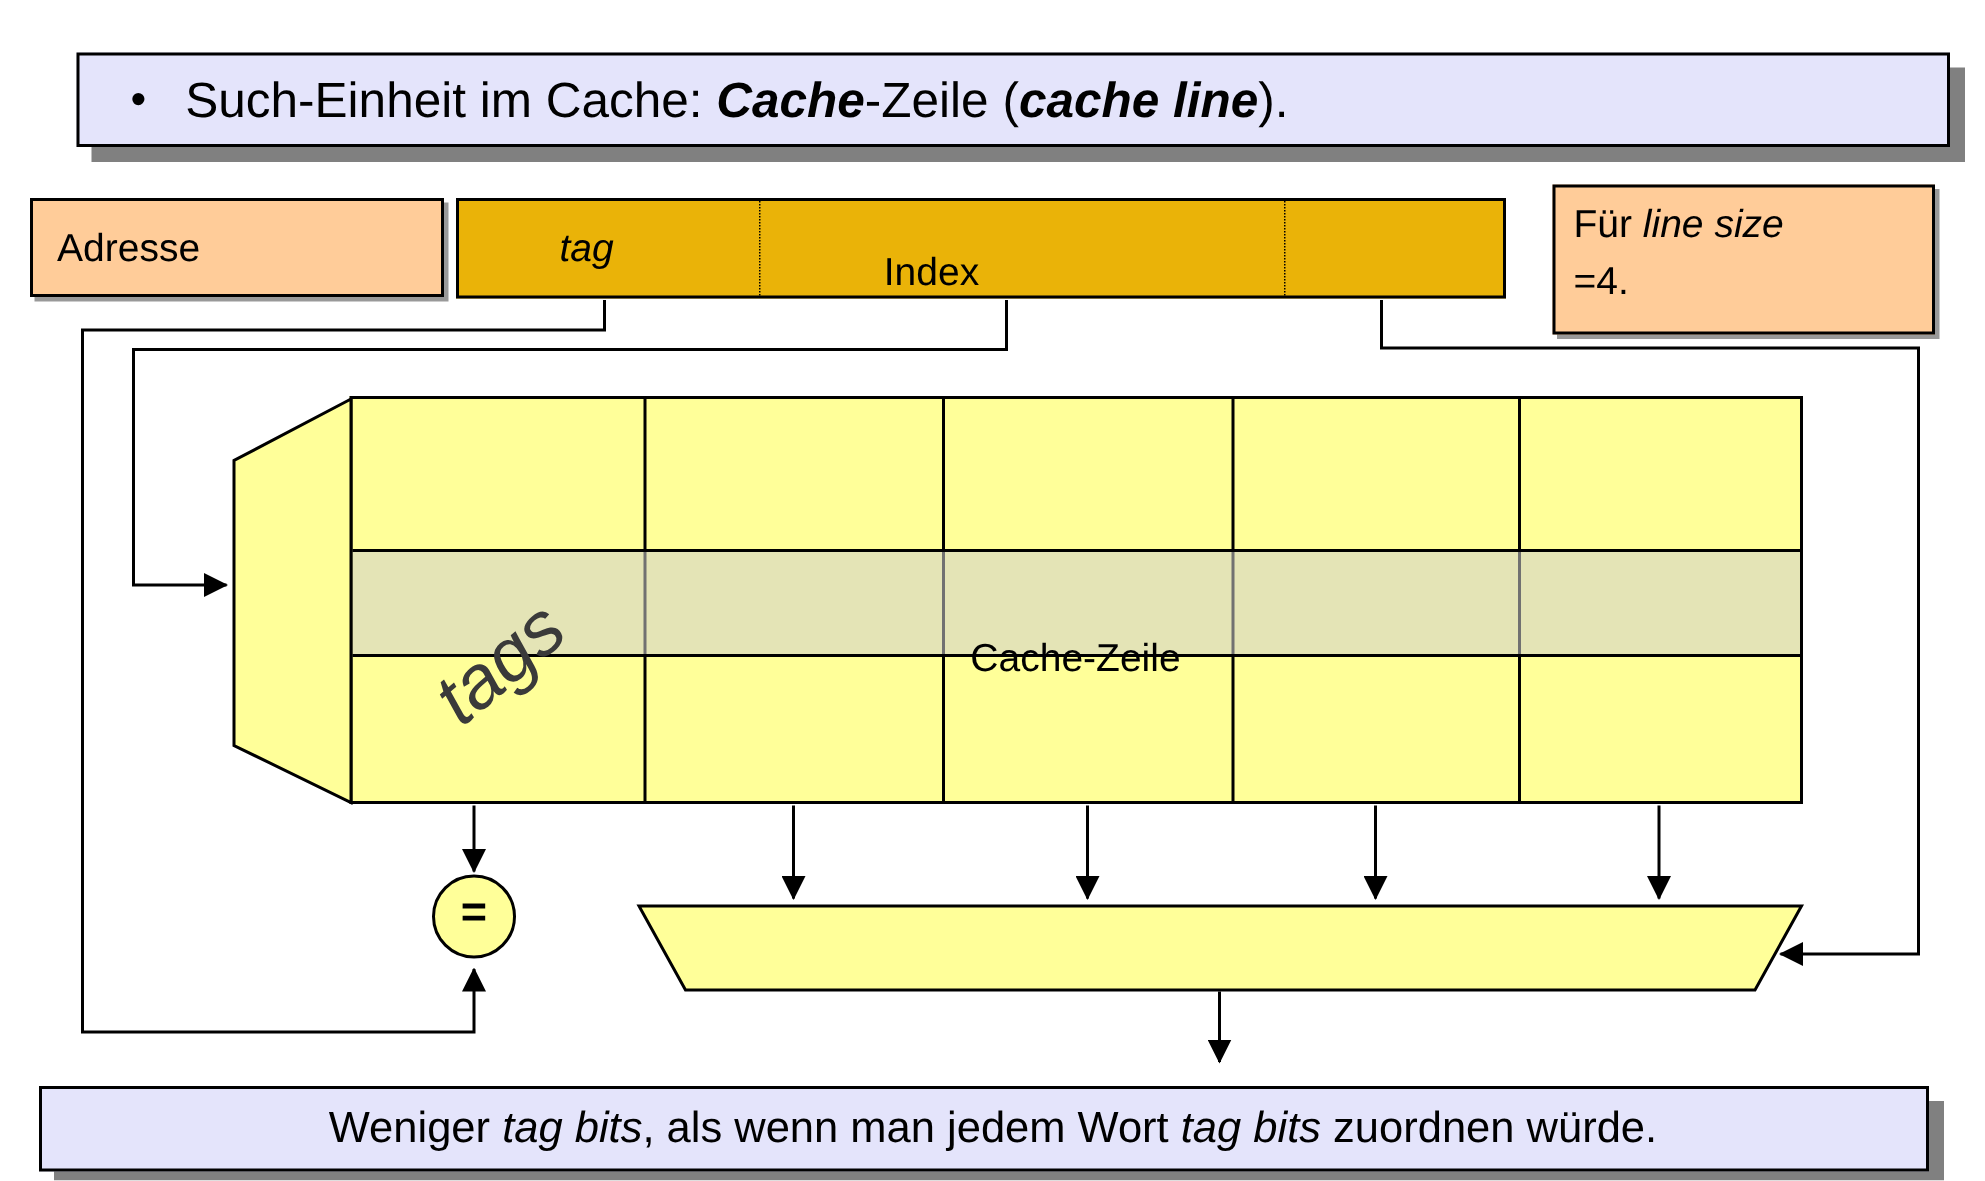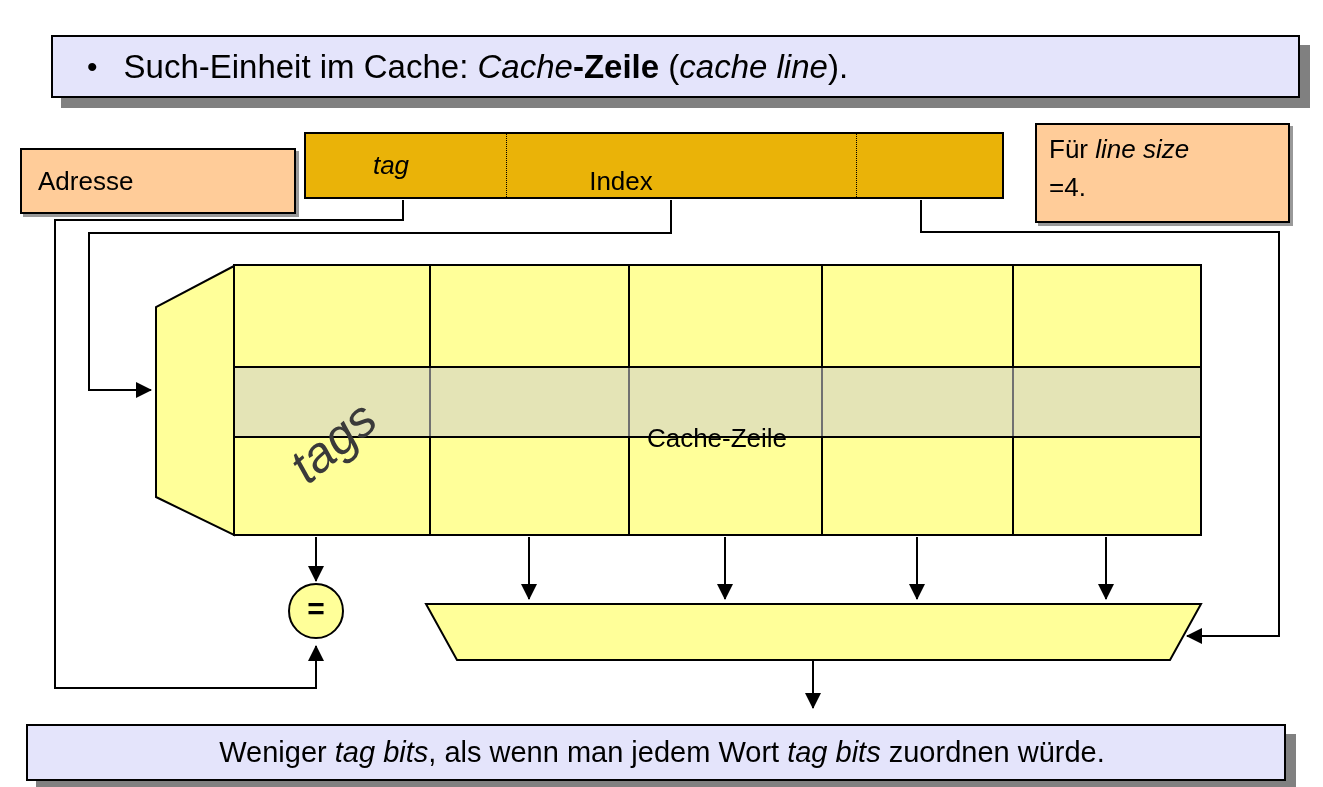--- a/index.html
+++ b/index.html
@@ -6,27 +6,27 @@
   .page{position:relative;width:1323px;height:787px;background:#ffffff;overflow:hidden;
         font-family:"Liberation Sans",sans-serif;color:#000;}
   .abs{position:absolute;}
 
   
   .banner{position:absolute;background:#e4e4fb;border:2px solid #000;
           box-shadow:10px 10px 0 #808080;display:flex;align-items:center;}
   .banner-top{left:51px;top:35px;width:1211px;height:59px;padding-left:34px;font-size:33px;}
   .banner-top .bullet{margin-right:26px;font-size:30px;}
   .banner-bottom{left:26px;top:724px;width:1244px;height:53px;padding-left:12px;font-size:29px;justify-content:center;}
-  .bi{font-weight:normal;font-style:italic;}
-  .b{font-weight:bold;}
+  .bi{font-weight:bold;font-style:italic;}
+  .b{font-weight:normal;}
   .i{font-style:italic;}
 
   
   .orange{position:absolute;background:#ffcc99;border:2px solid #000;box-shadow:3px 3px 0 #999999;}
-  .adresse{left:20px;top:148px;width:256px;height:62px;display:flex;align-items:center;
+  .adresse{left:20px;top:132px;width:256px;height:62px;display:flex;align-items:center;
            padding-left:16px;font-size:26px;}
   .linesize{left:1035px;top:123px;width:227px;height:86px;padding:5px 12px;font-size:26px;line-height:38px;}
 
   
   .addrbar{left:304px;top:132px;width:696px;height:63px;background:#eab308;border:2px solid #000;}
   .addr-sep{position:absolute;top:0;height:100%;width:0;border-left:1px dotted #000;}
   .addr-field{position:absolute;top:0;height:100%;display:flex;align-items:center;
               justify-content:center;font-size:26px;}
 
   

